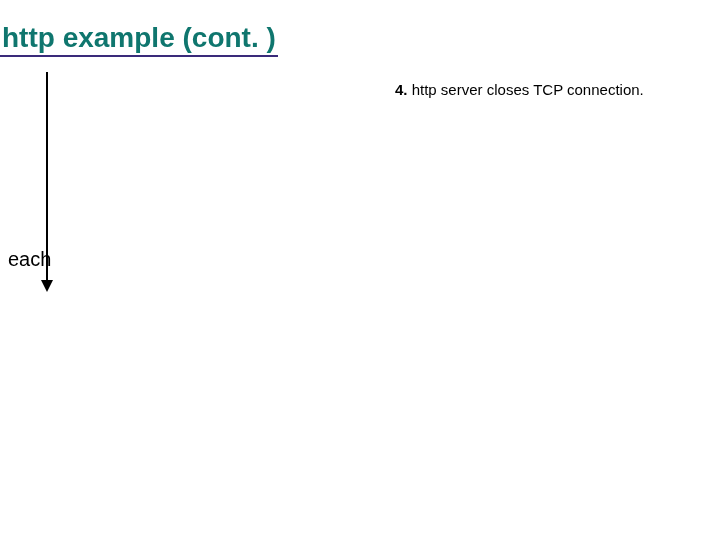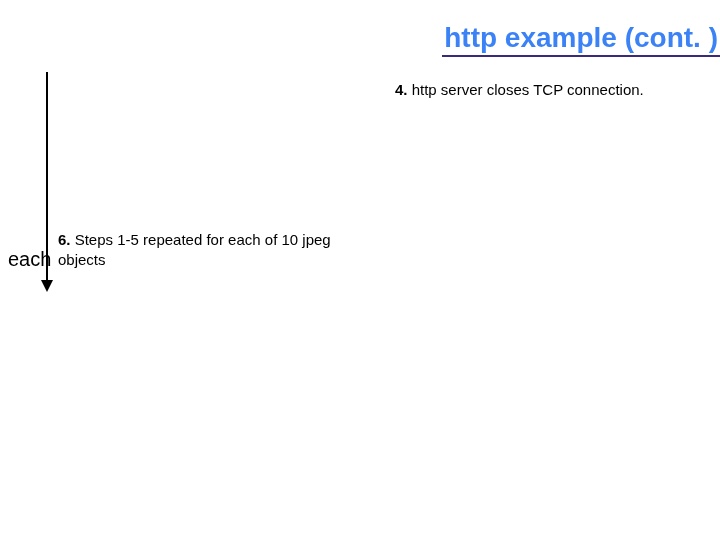--- a/index.html
+++ b/index.html
@@ -1,17 +1,17 @@
 <!DOCTYPE html>
 <html><head>
 <meta charset="utf-8">
 <style>
   html,body{margin:0;padding:0;width:720px;height:540px;background:#fff;font-family:"Comic Sans MS","Comic Sans",cursive,sans-serif;color:#000}
   .slide{position:relative;width:720px;height:540px}
-  .title{position:absolute;top:22px;left:0;width:720px;text-align:right;font-size:28px;font-weight:bold;color:#3b82f6}
+  .title{position:absolute;top:22px;left:0;width:720px;text-align:left;font-size:28px;font-weight:bold;color:#0f766e}
   .title span{border-bottom:2px solid #3a2a7a;padding:0 2px 2px}
   .axis{position:absolute;left:46px;top:72px;width:2px;height:210px;background:#000}
   .axis::after{content:"";position:absolute;left:-5px;bottom:-10px;border-left:6px solid transparent;border-right:6px solid transparent;border-top:12px solid #000}
   .time{position:absolute;left:8px;top:248px;font-size:20px}
   .item5{position:absolute;left:65px;top:90px;width:300px;font-size:16px;line-height:1.3}
   .item5 .n{font-weight:bold}
   .item6{position:absolute;left:58px;top:230px;width:320px;font-size:15px;line-height:1.3}
   .item6 .n{font-weight:bold}
   .item4{position:absolute;left:395px;top:80px;width:310px;font-size:15px;line-height:1.3}
   .item4 .n{font-weight:bold}
@@ -19,22 +19,18 @@
 </head>
 <body>
 
 <div class="slide">
   <div class="title"><span>http example (cont. )</span></div>
 
   <div class="axis"></div>
   <div class="time">each</div>
 
 
-  <div class="item6">
-    <span class="n">6.</span>
-    <span>Steps 1-5 repeated for each of 10 jpeg objects</span>
-  </div>
 
   <div class="item4">
     <span class="n">4.</span>
     <span>http server closes TCP connection.</span>
   </div>
 </div>
 
 </body></html>

